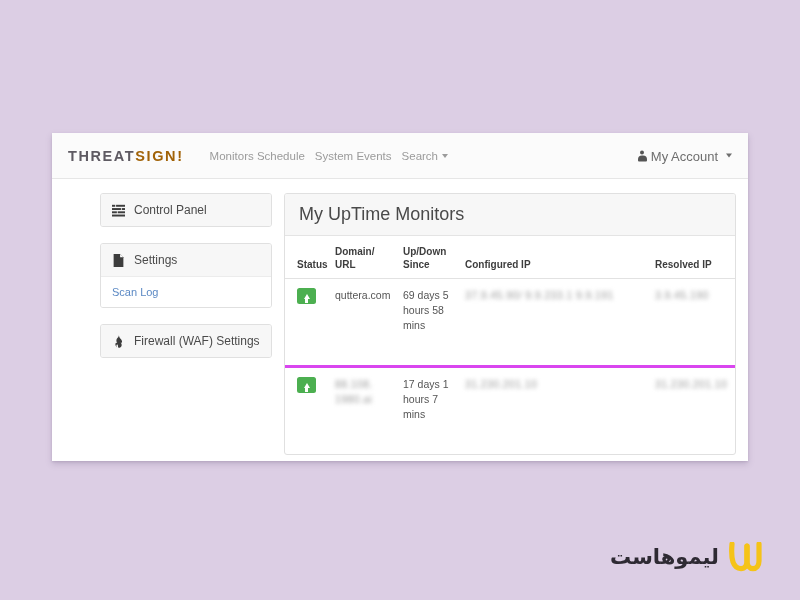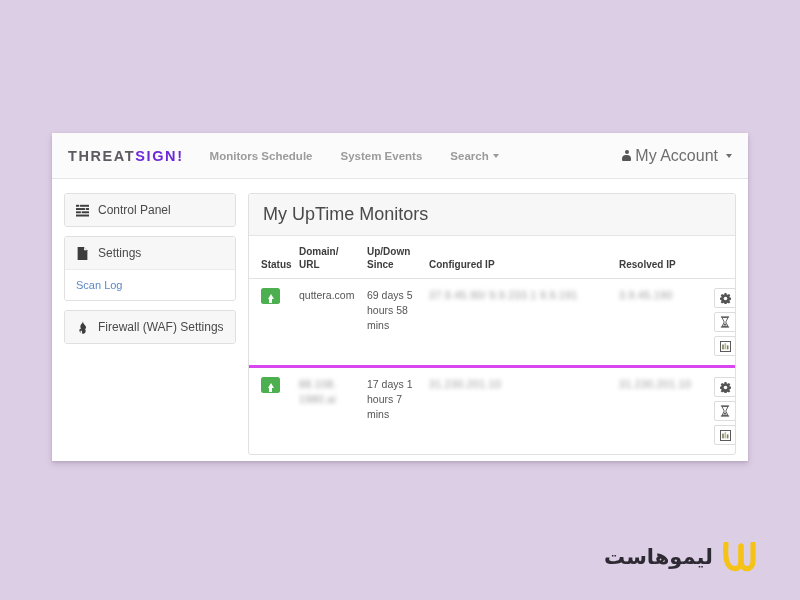--- a/index.html
+++ b/index.html
@@ -40,26 +40,25 @@
   }
 
   .brand {
     font-size: 14.5px;
     font-weight: bold;
     letter-spacing: 1.6px;
     white-space: nowrap;
     margin-right: 26px;
   }
   .brand .brand-threat { color: #5e5a62; }
-  .brand .brand-sign   { color: #6d28d9; }
+  .brand .brand-sign   { color: #a16207; }
 
   .nav-links {
     display: flex;
-    gap: 28px;
-    font-weight: bold;
+    gap: 10px;
   }
 
   .nav-link {
     font-size: 11.5px;
     color: #9b9b9b;
     text-decoration: none;
     white-space: nowrap;
     cursor: pointer;
   }
 
@@ -74,21 +73,21 @@
   }
 
   .account {
     position: absolute;
     right: 16px;
     top: 50%;
     transform: translateY(-50%);
     display: flex;
     align-items: center;
     gap: 4px;
-    font-size: 16px;
+    font-size: 13px;
     color: #6e6e6e;
     cursor: pointer;
     white-space: nowrap;
   }
   .account .caret { border-top-color: #6e6e6e; }
 
   .person-icon {
     width: 9px; height: 11px;
     position: relative;
     display: inline-block;
@@ -118,21 +117,22 @@
     height: 282px;
     align-items: flex-start;
   }
 
   
   .sidebar {
     width: 172px;
     flex: 0 0 172px;
     display: flex;
     flex-direction: column;
-    gap: 9px;
+    gap: 16px;
+    margin-left: 36px;
   }
 
   .side-group {
     border: 1px solid #e0e0e0;
     border-radius: 3px;
     background: #ffffff;
     overflow: hidden;
   }
 
   .side-head {
@@ -263,21 +263,21 @@
     align-items: center;
     justify-content: center;
     cursor: pointer;
     padding: 0;
   }
   .act-btn svg { display: block; }
 
   
   .watermark {
     position: absolute;
-    right: 44px;
+    right: 38px;
     bottom: 28px;
     display: flex;
     align-items: center;
     gap: 9px;
   }
   .wm-text {
     font-size: 21px;
     font-weight: bold;
     color: #2e2a33;
     direction: rtl;

